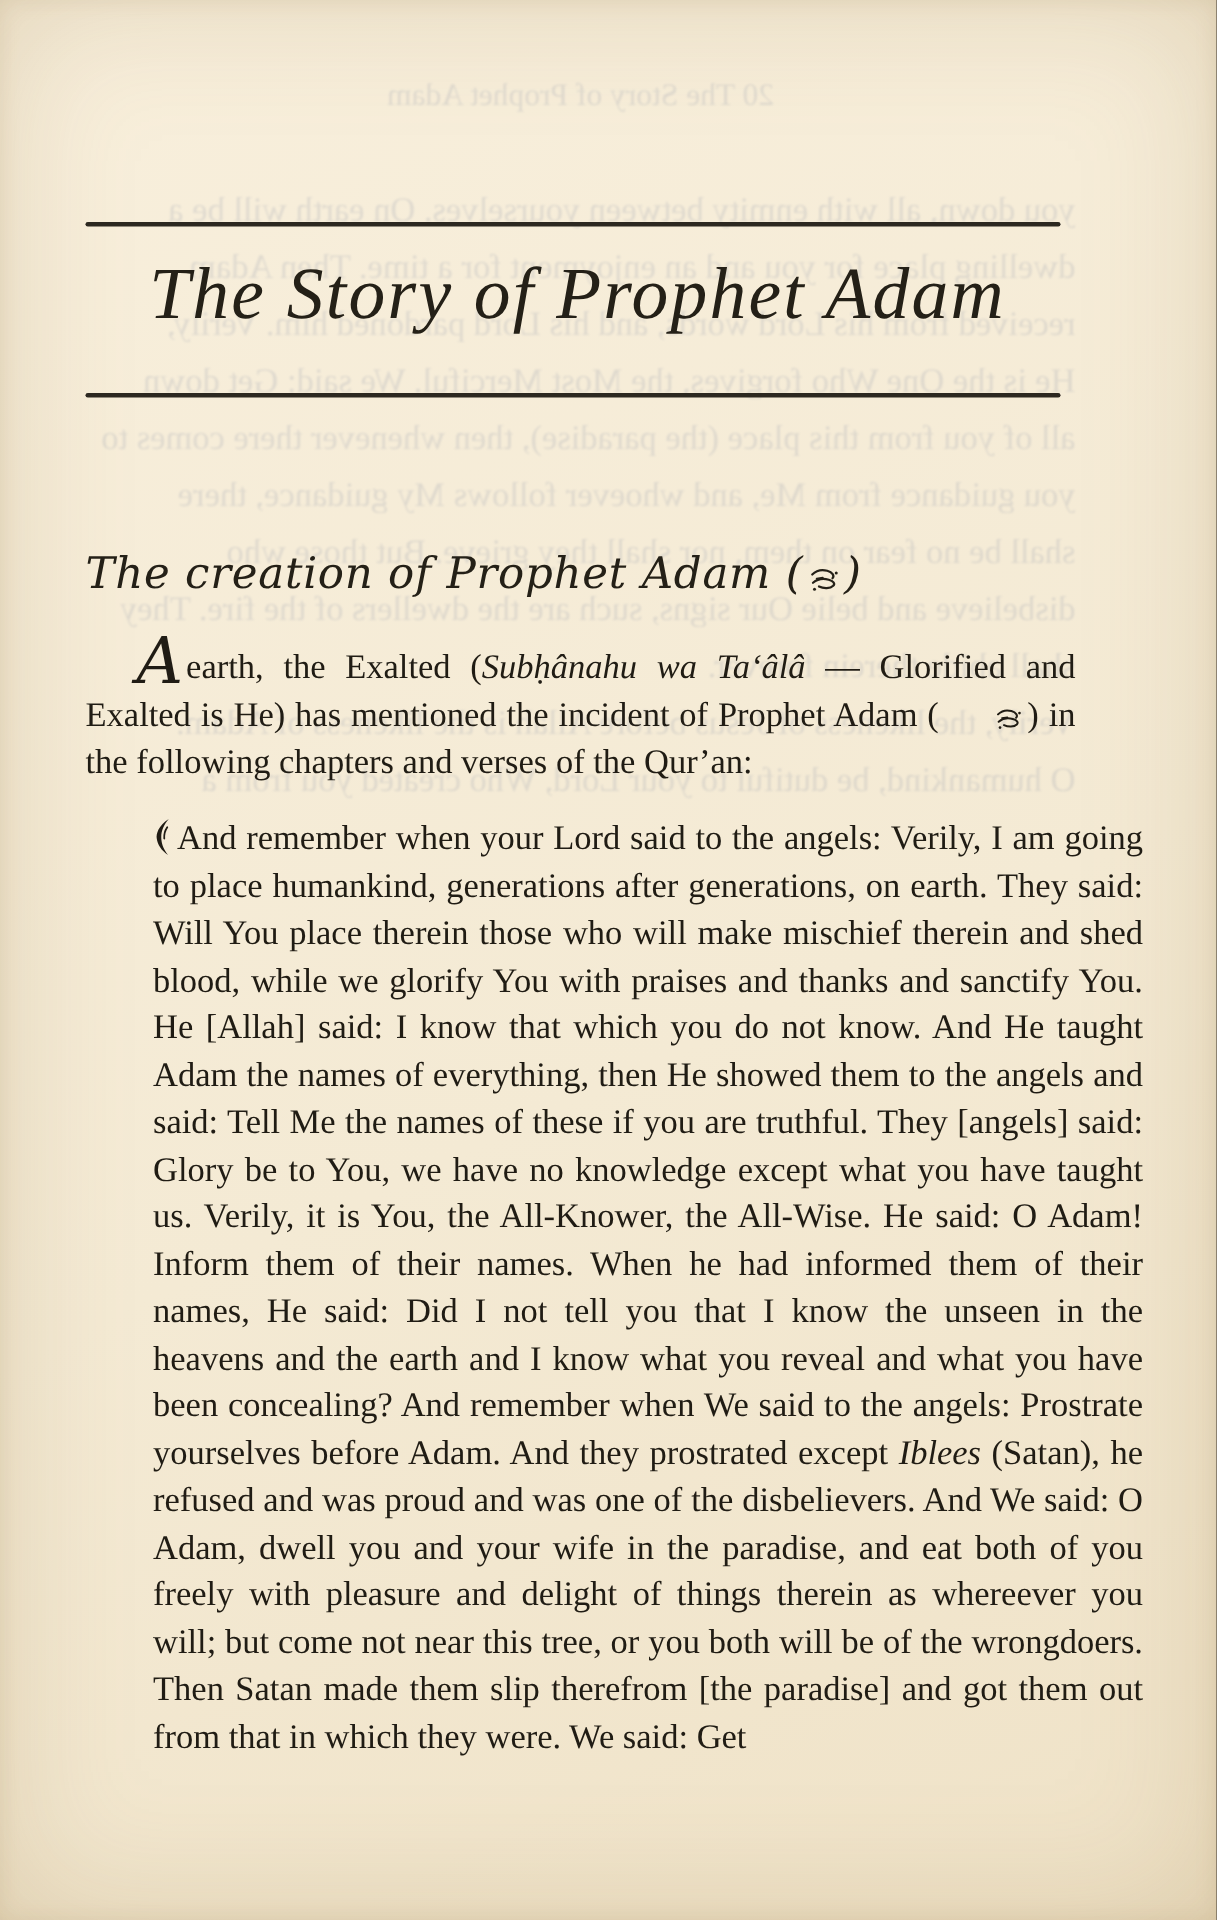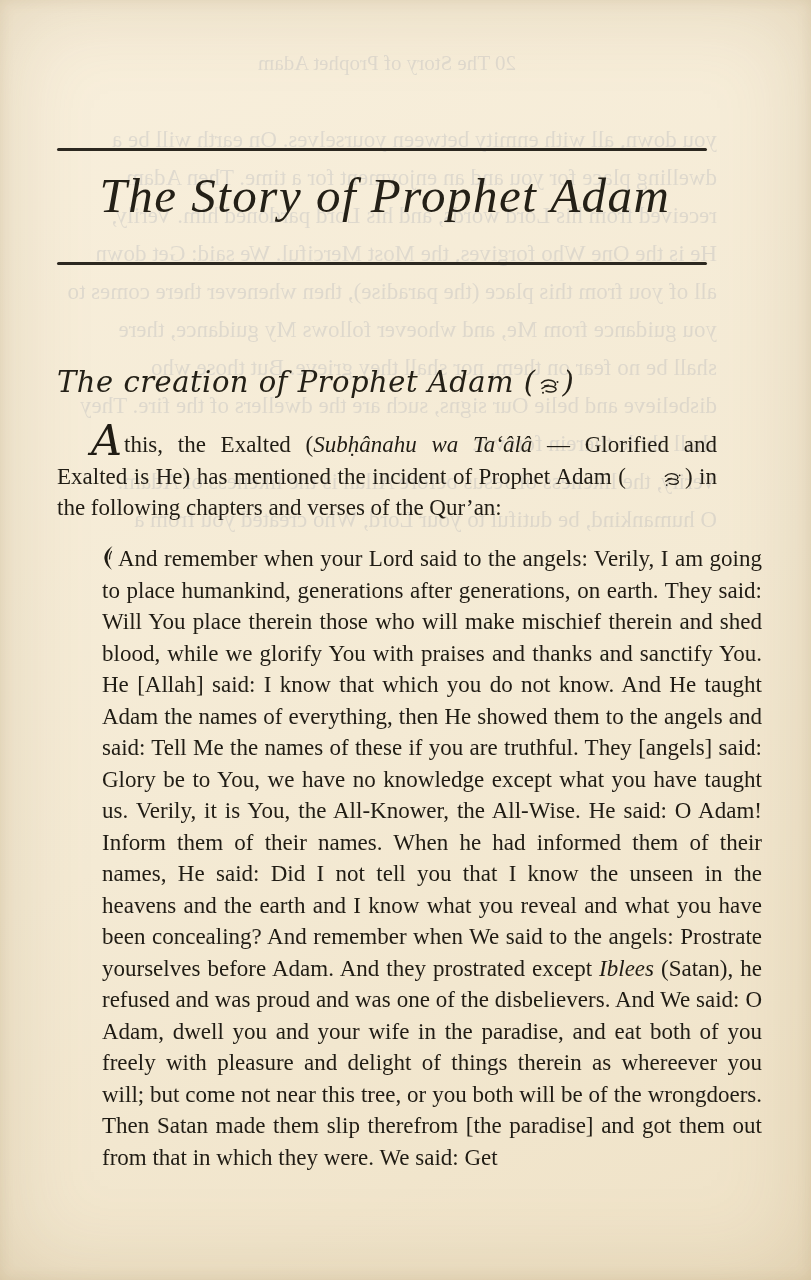--- a/index.html
+++ b/index.html
@@ -87,21 +87,21 @@
   <div class="rule rule-bottom"></div>
 
   <h2 class="subheading"><span>The creation of Prophet Adam (</span><span class="honorific"><svg width="23" height="19" viewBox="0 0 23 19" aria-hidden="true">
           <path d="M3.5 7 C6 4.5, 10 3.5, 13.5 4.5 C17 5.5, 18.5 8, 17 9.5" fill="none" stroke="currentColor" stroke-width="1.5" stroke-linecap="round"></path>
           <path d="M4 12.5 C7 10, 11 9.5, 14.5 10.5 C17.5 11.3, 19 13, 17.5 14.5 C15.5 16.5, 11 16.5, 8 15" fill="none" stroke="currentColor" stroke-width="1.5" stroke-linecap="round"></path>
           <path d="M6.5 9.8 L10.5 9.2" stroke="currentColor" stroke-width="1.3" stroke-linecap="round" fill="none"></path>
           <circle cx="19.5" cy="6" r="1" fill="currentColor"></circle>
           <circle cx="5" cy="16.8" r="1" fill="currentColor"></circle>
         </svg></span><span>)</span></h2>
 
-  <p class="bodytext para1"><span class="dropcap">A</span><span>this, the Exalted (</span><em>Subḥânahu wa Ta‘âlâ</em><span> — Glorified and Exalted is He) has mentioned the incident of Prophet Adam (</span><span class="honorific"><svg width="21" height="17" viewBox="0 0 23 19" aria-hidden="true">
+  <p class="bodytext para1"><span class="dropcap">A</span><span>earth, the Exalted (</span><em>Subḥânahu wa Ta‘âlâ</em><span> — Glorified and Exalted is He) has mentioned the incident of Prophet Adam (</span><span class="honorific"><svg width="21" height="17" viewBox="0 0 23 19" aria-hidden="true">
           <path d="M3.5 7 C6 4.5, 10 3.5, 13.5 4.5 C17 5.5, 18.5 8, 17 9.5" fill="none" stroke="currentColor" stroke-width="1.5" stroke-linecap="round"></path>
           <path d="M4 12.5 C7 10, 11 9.5, 14.5 10.5 C17.5 11.3, 19 13, 17.5 14.5 C15.5 16.5, 11 16.5, 8 15" fill="none" stroke="currentColor" stroke-width="1.5" stroke-linecap="round"></path>
           <path d="M6.5 9.8 L10.5 9.2" stroke="currentColor" stroke-width="1.3" stroke-linecap="round" fill="none"></path>
           <circle cx="19.5" cy="6" r="1" fill="currentColor"></circle>
           <circle cx="5" cy="16.8" r="1" fill="currentColor"></circle>
         </svg></span><span>) in the following chapters and verses of the Qur’an:</span></p>
 
   <p class="bodytext quote"><span class="ornament"><svg width="13" height="26" viewBox="0 0 13 26" aria-hidden="true">
           <path d="M10.5 1 C3.5 5.5, 2 11, 2.5 14 C3 18, 5.5 22, 10 25 C6.5 20.5, 5.5 16.5, 5.5 13 C5.5 8.5, 7.5 4.5, 10.5 1 Z" fill="currentColor"></path>
           <path d="M9.5 6.5 C7.8 9, 7.3 11.5, 7.5 14" stroke="currentColor" stroke-width="1.2" fill="none" stroke-linecap="round"></path>

